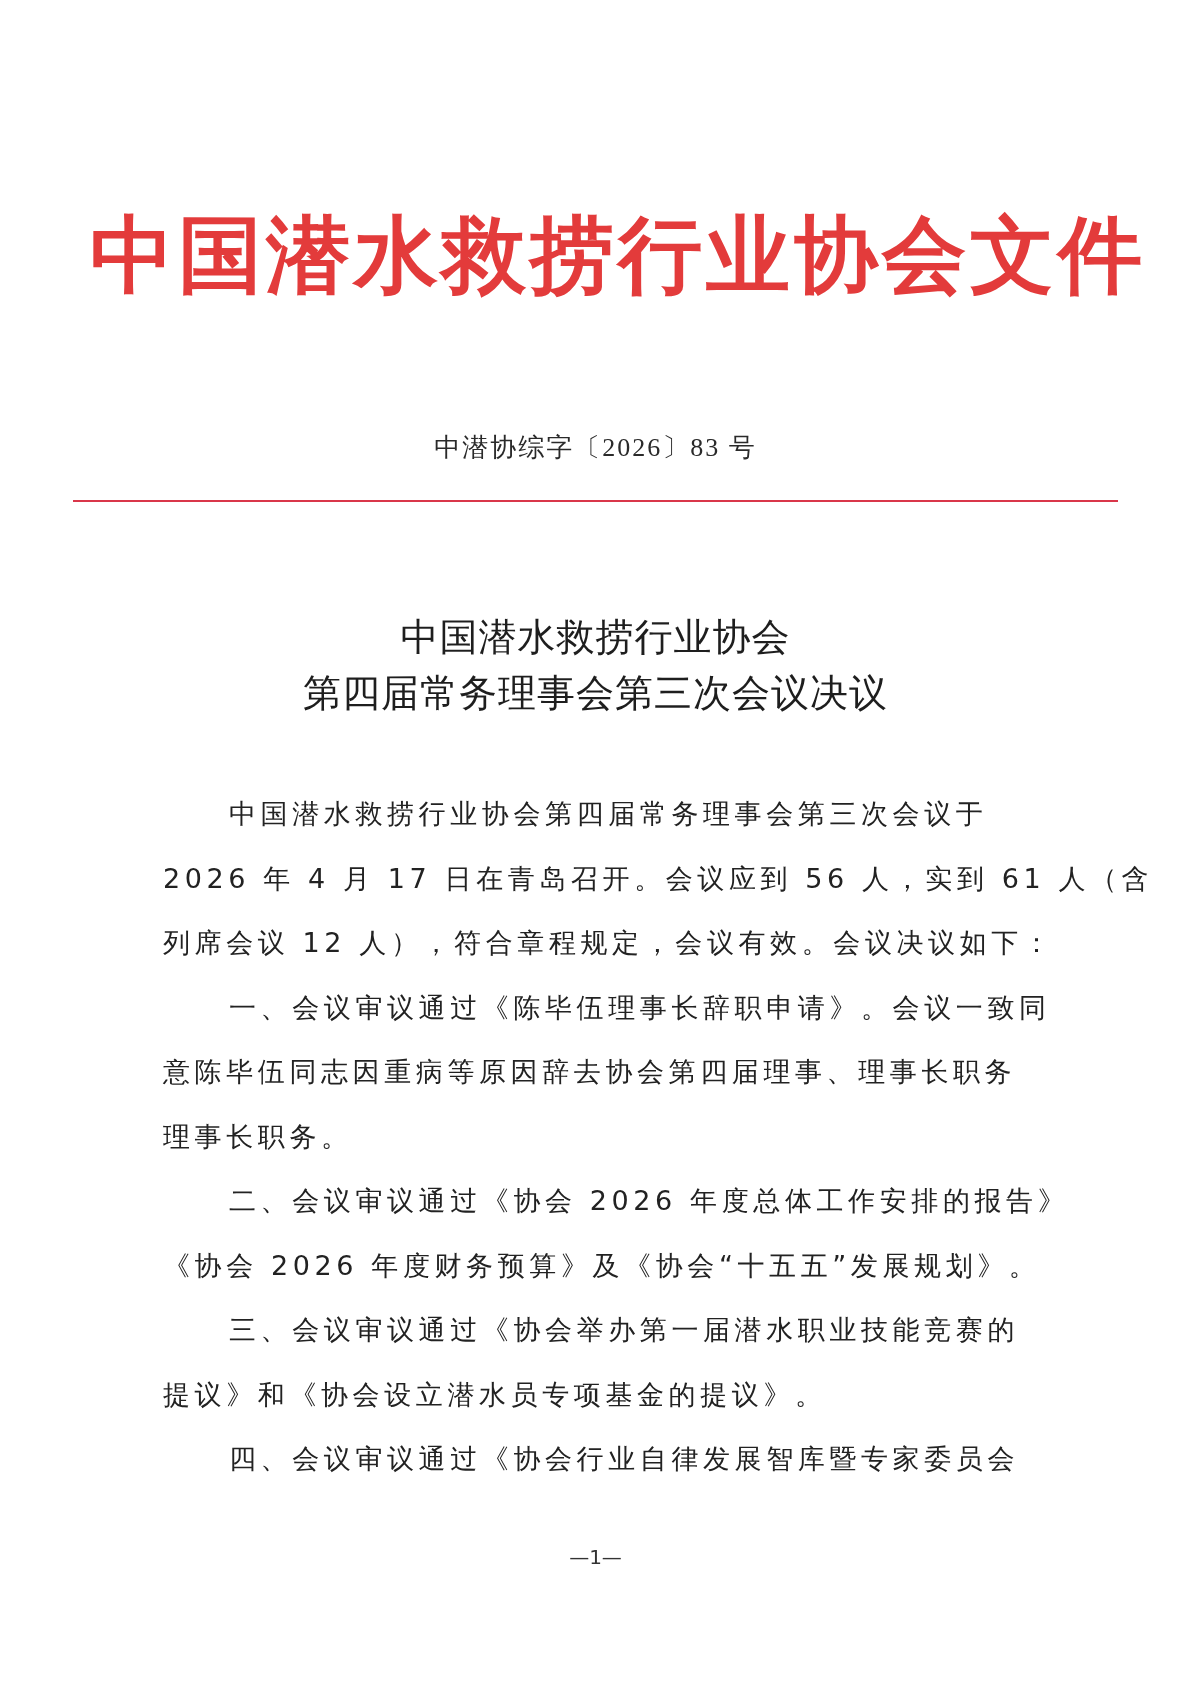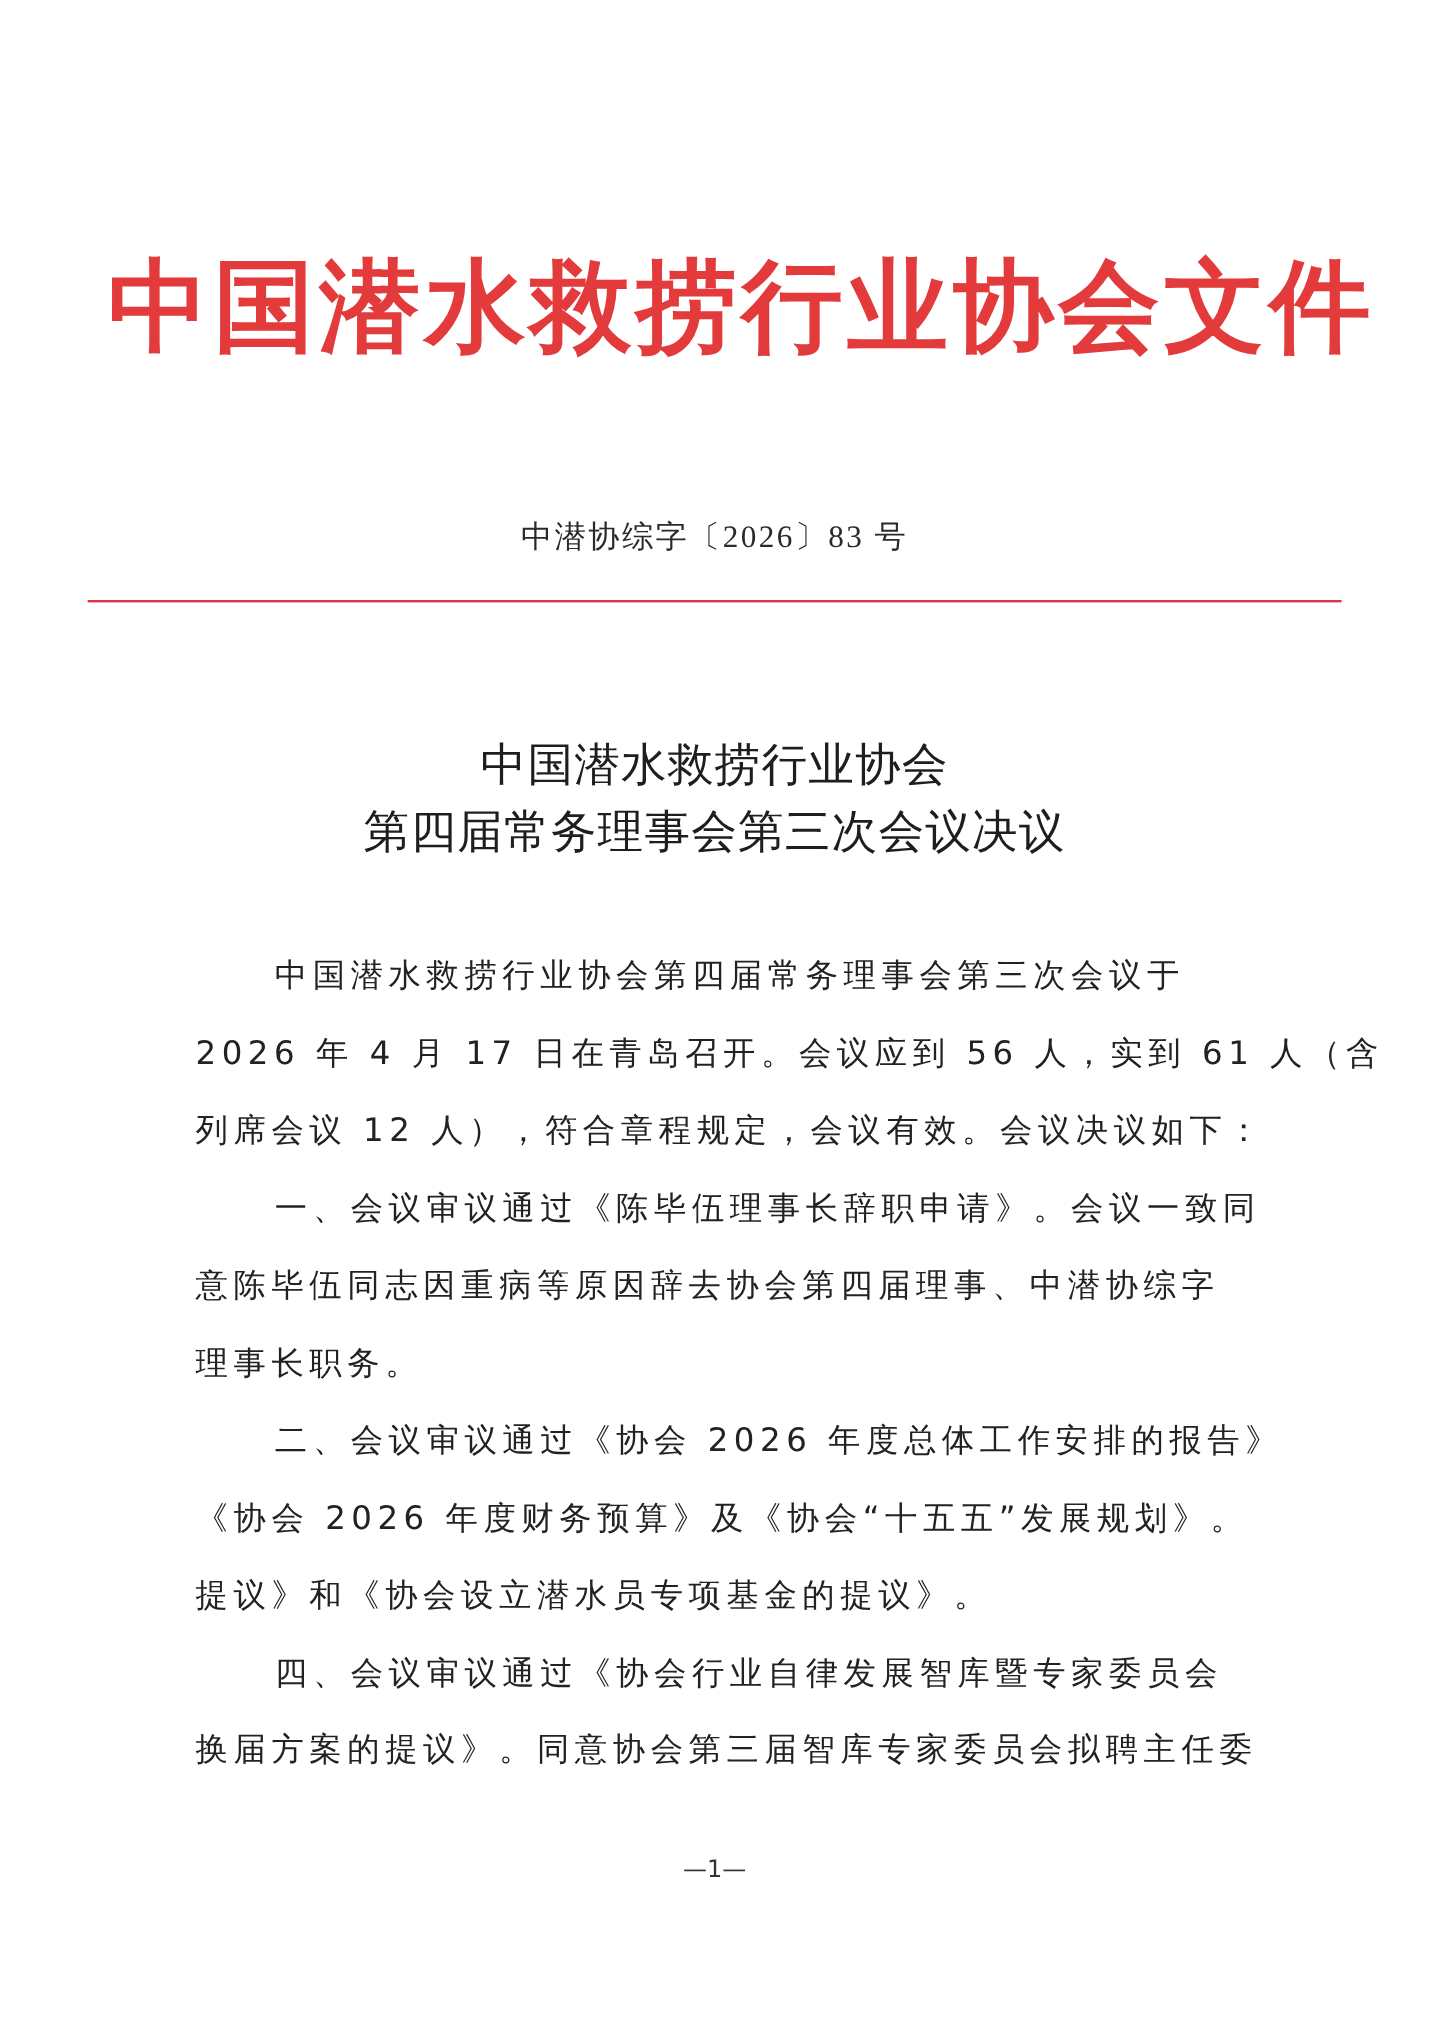--- a/index.html
+++ b/index.html
@@ -94,23 +94,23 @@
   <div class="red-rule"></div>
 
   <div class="title line1">中国潜水救捞行业协会</div>
   <div class="title line2">第四届常务理事会第三次会议决议</div>
 
   <div class="body">
     <div class="line indent">中国潜水救捞行业协会第四届常务理事会第三次会议于</div>
     <div class="line">2026 年 4 月 17 日在青岛召开。会议应到 56 人，实到 61 人（含</div>
     <div class="line">列席会议 12 人），符合章程规定，会议有效。会议决议如下：</div>
     <div class="line indent">一、会议审议通过《陈毕伍理事长辞职申请》。会议一致同</div>
-    <div class="line">意陈毕伍同志因重病等原因辞去协会第四届理事、中潜协综字</div>
+    <div class="line">意陈毕伍同志因重病等原因辞去协会第四届理事、理事长职务</div>
     <div class="line">理事长职务。</div>
     <div class="line indent">二、会议审议通过《协会 2026 年度总体工作安排的报告》</div>
     <div class="line">《协会 2026 年度财务预算》及《协会“十五五”发展规划》。</div>
+    <div class="line indent">三、会议审议通过《协会举办第一届潜水职业技能竞赛的</div>
     <div class="line">提议》和《协会设立潜水员专项基金的提议》。</div>
     <div class="line indent">四、会议审议通过《协会行业自律发展智库暨专家委员会</div>
-    <div class="line">换届方案的提议》。同意协会第三届智库专家委员会拟聘主任委</div>
   </div>
 
   <div class="page-number">—1—</div>
 </div>
 
 </body></html>

